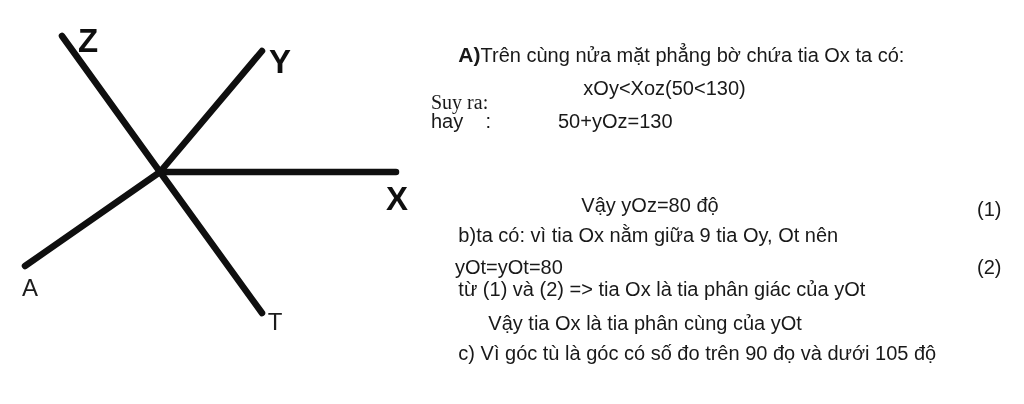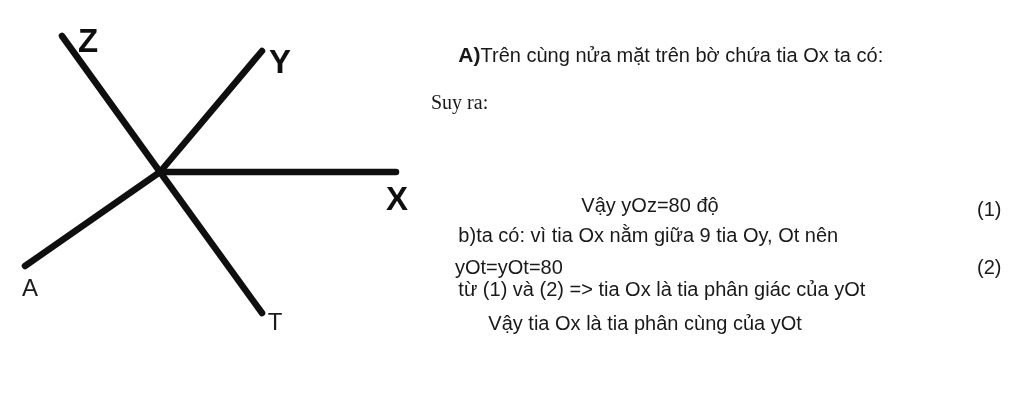--- a/index.html
+++ b/index.html
@@ -80,28 +80,35 @@
     <text x="88" y="52" class="ray-label-bold">Z</text>
     <text x="280" y="73" class="ray-label-bold">Y</text>
     <text x="397" y="210" class="ray-label-bold">X</text>
     <text x="30" y="296" class="ray-label-plain">A</text>
     <text x="275" y="330" class="ray-label-plain">T</text>
   </svg>
 
   <div class="solution">
 
     <div class="sol-line" style="left:425px; top:16px;">
-      <span class="sol-prefix">A)</span><span>Trên cùng nửa mặt trên bờ chứa tia Ox ta có:</span>
+      <span class="sol-prefix">A)</span><span>Trên cùng nửa mặt phẳng bờ chứa tia Ox ta có:</span>
     </div>
 
+    <div class="sol-line" style="left:550px; top:49px;">
+      <span>xOy&lt;Xoz(50&lt;130)</span>
+    </div>
 
     <div class="sol-line" style="left:425px; top:89px; width:595px;font-family:Liberation Serif, serif;">
       <span class="abs" style="left:6px;">Suy ra:</span>
     </div>
 
+    <div class="sol-line" style="left:425px; top:108px; width:595px;">
+      <span class="abs" style="left:6px;">hay    :</span>
+      <span class="abs" style="left:133px;">50+yOz=130</span>
+    </div>
 
 
     <div class="sol-line" style="left:548px; top:166px;">
       <span>Vậy yOz=80 độ</span>
     </div>
 
     <div class="sol-line" style="left:425px; top:196px; width:595px;">
       <span>b)ta có: vì tia Ox nằm giữa 9 tia Oy, Ot nên</span>
       <span class="abs" style="left:552px;">(1)</span>
     </div>
@@ -112,15 +119,18 @@
     </div>
 
     <div class="sol-line" style="left:425px; top:250px;">
       <span>từ (1) và (2) =&gt; tia Ox là tia phân giác của yOt</span>
     </div>
 
     <div class="sol-line" style="left:455px; top:284px;">
       <span>Vậy tia Ox là tia phân cùng của yOt</span>
     </div>
 
+    <div class="sol-line" style="left:425px; top:314px;">
+      <span>c) Vì góc tù là góc có số đo trên 90 đọ và dưới 105 độ</span>
+    </div>
 
   </div>
 </div>
 
 </body></html>

